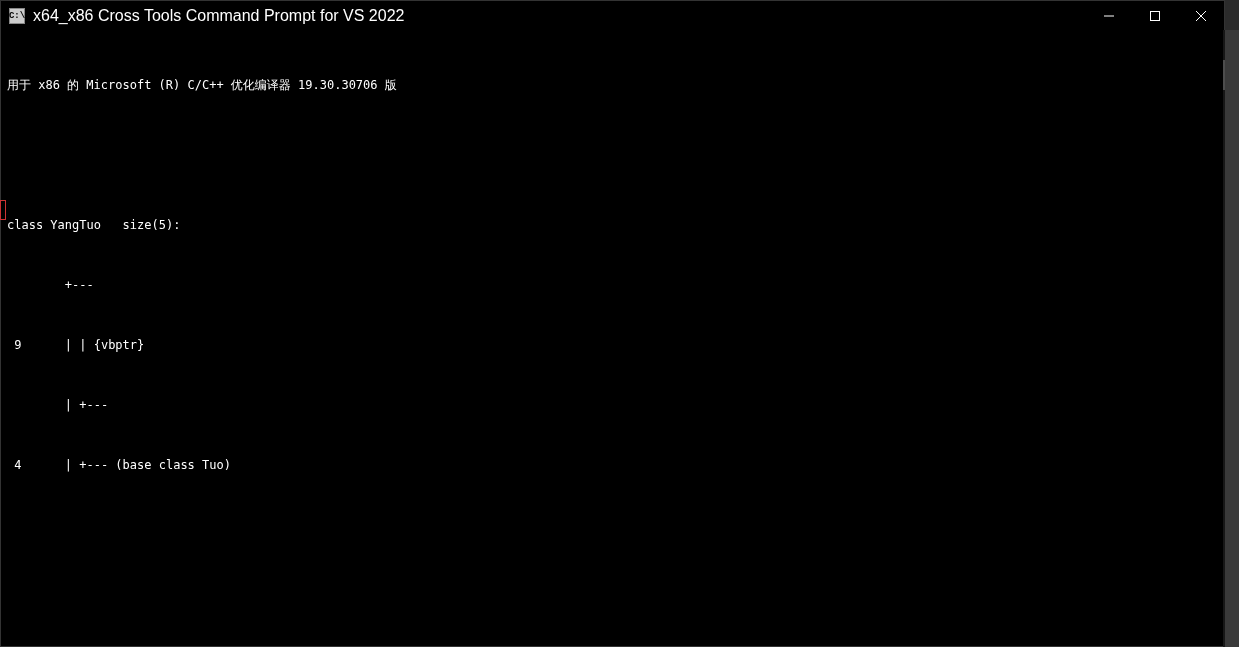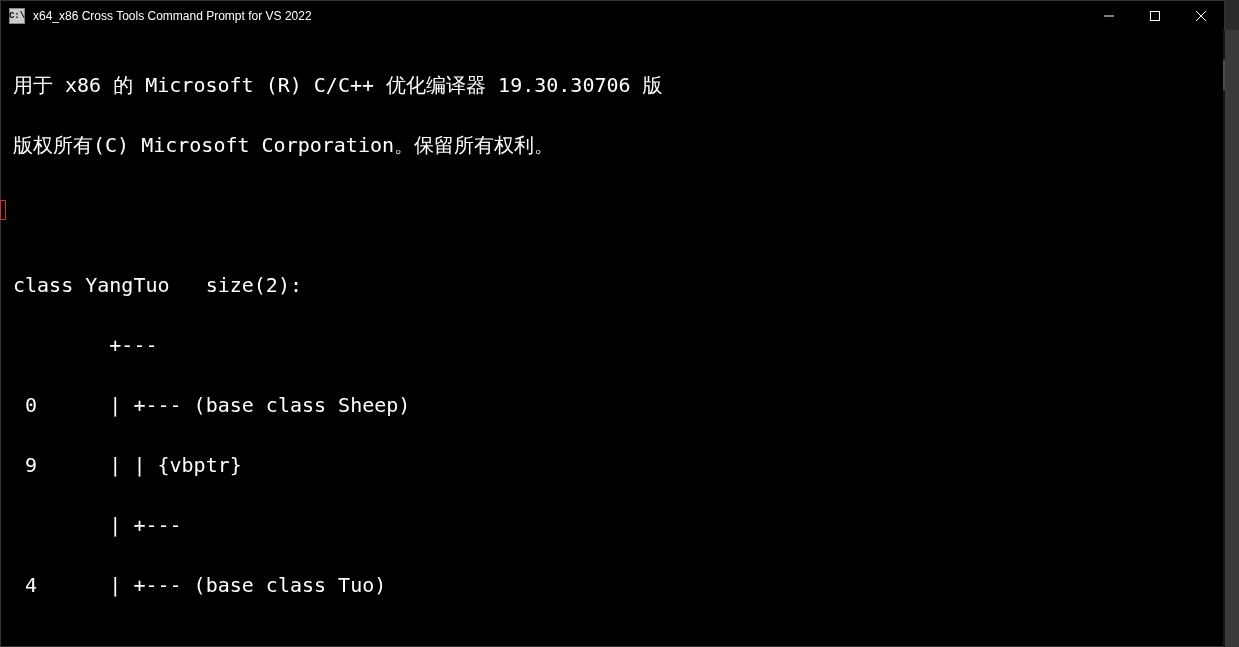--- a/index.html
+++ b/index.html
@@ -40,21 +40,21 @@
       align-items: center;
       justify-content: center;
       background: #ccc;
       color: #000;
       font-size: 9px;
       font-weight: bold;
       border: 1px solid #888;
     }
     .title-text {
       flex: 1;
-      font-size: 12px;
+      font-size: 16px;
       font-family: "Segoe UI", sans-serif;
     }
     .window-controls {
       display: flex;
       height: 100%;
     }
     .window-btn {
       width: 46px;
       height: 30px;
       display: flex;
@@ -62,26 +62,25 @@
       justify-content: center;
       color: #ffffff;
       cursor: pointer;
     }
     .terminal-body {
       flex: 1;
       background: #000000;
       color: #ffffff;
       padding: 4px 6px;
       font-family: "NSimSun", "SimSun", Consolas, monospace;
-      font-size: 20px;
+      font-size: 12px;
       line-height: 20px;
       white-space: pre;
       overflow: hidden;
       position: relative;
-      margin-left: 6px;
     }
     .terminal-line {
       white-space: pre;
     }
     .scrollbar {
       position: absolute;
       right: 0;
       top: 30px;
       width: 16px;
       height: calc(100% - 30px);
@@ -133,26 +132,24 @@
       <div class="window-btn close">
         <svg width="10" height="10" viewBox="0 0 10 10">
             <line x1="0" y1="0" x2="10" y2="10" stroke="#fff" stroke-width="1"></line>
             <line x1="10" y1="0" x2="0" y2="10" stroke="#fff" stroke-width="1"></line>
           </svg>
       </div>
     </div>
   </div>
   <div class="terminal-body">
     <div class="terminal-line">用于 x86 的 Microsoft (R) C/C++ 优化编译器 19.30.30706 版</div>
-    <div class="terminal-line">版权所有(C) Microsoft Corporation。保留所有权利。</div>
     <div class="terminal-line"></div>
     <div class="terminal-line"></div>
-    <div class="terminal-line">class YangTuo   size(2):</div>
+    <div class="terminal-line">class YangTuo   size(5):</div>
     <div class="terminal-line">        +---</div>
-    <div class="terminal-line"> 0      | +--- (base class Sheep)</div>
     <div class="terminal-line"> 9      | | {vbptr}</div>
     <div class="terminal-line">        | +---</div>
     <div class="terminal-line"> 4      | +--- (base class Tuo)</div>
     
     
     
     
     
     
     <div class="terminal-line"></div>

